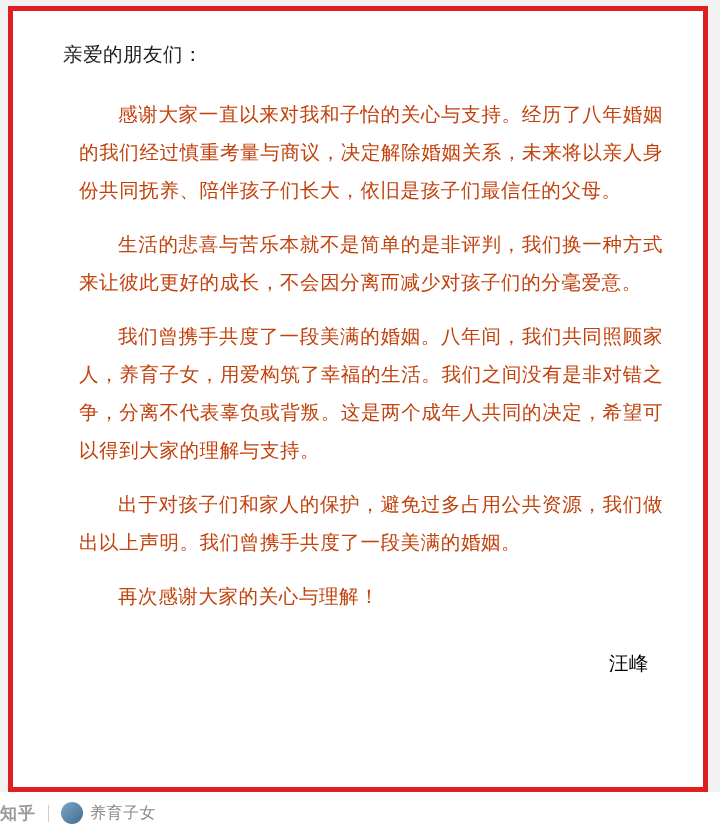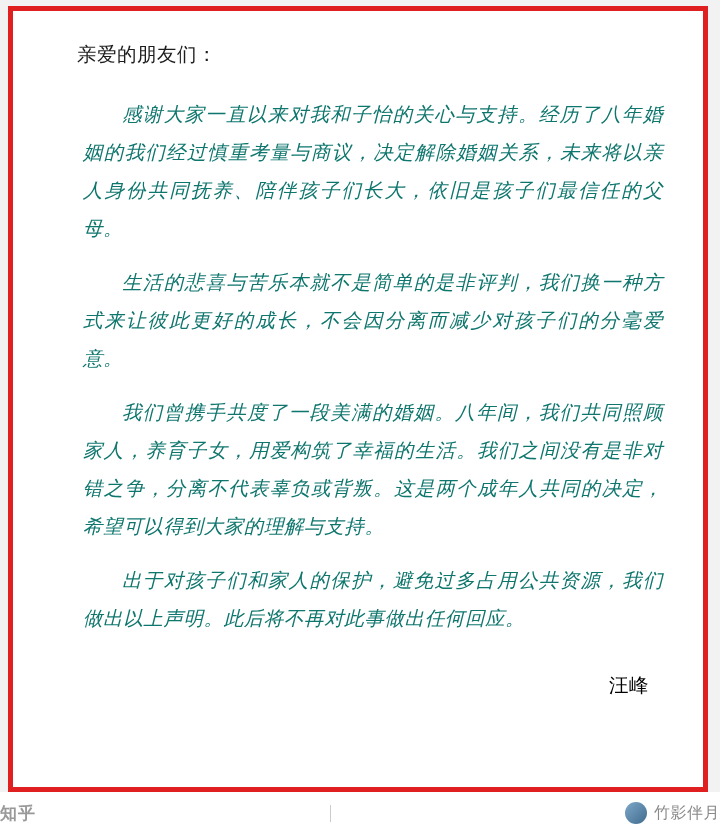--- a/index.html
+++ b/index.html
@@ -26,58 +26,57 @@
     top: 6px;
     width: 700px;
     height: 786px;
     box-sizing: border-box;
     border: 5px solid #e02020;
     background: #ffffff;
     overflow: hidden;
   }
   .statement-inner {
     box-sizing: border-box;
-    padding: 28px 40px 10px 64px;
+    padding: 28px 40px 10px 50px;
     height: 100%;
   }
   .salutation {
     font-size: 19.5px;
     color: #1d1d1d;
     line-height: 1.6;
     margin: 0 0 26px 0;
     letter-spacing: 0.5px;
   }
   .para {
     font-size: 19.5px;
-    color: #0f766e;
+    color: #c2410c;
     line-height: 1.95;
-    margin: 0 0 16px 6px;
+    margin: 0 0 16px 16px;
     text-indent: 2em;
     text-align: justify;
     text-justify: inter-ideograph;
     letter-spacing: 0.6px;
-    font-style: italic;
   }
   .signature {
     font-size: 19.5px;
     color: #000000;
     text-align: right;
     margin: 34px 14px 0 0;
     letter-spacing: 0.5px;
   }
   .footer-bar {
     position: absolute;
     left: 0;
     bottom: 0;
     width: 720px;
     height: 42px;
     background: #ffffff;
     display: flex;
     align-items: center;
-    justify-content: space-between;
+    justify-content: flex-start;
     gap: 12px;
   }
   .zhihu-logo {
     font-family: "Liberation Sans", sans-serif;
     font-size: 17px;
     font-weight: bold;
     color: #999999;
     letter-spacing: 1px;
   }
   .divider {
@@ -147,28 +146,29 @@
   <div class="edge-shadow-bottom"></div>
 
   <div class="statement-card">
     <div class="statement-inner">
 
       <p class="salutation">亲爱的朋友们：</p>
 
       <p class="para">感谢大家一直以来对我和子怡的关心与支持。经历了八年婚姻的我们经过慎重考量与商议，决定解除婚姻关系，未来将以亲人身份共同抚养、陪伴孩子们长大，依旧是孩子们最信任的父母。</p>
       <p class="para">生活的悲喜与苦乐本就不是简单的是非评判，我们换一种方式来让彼此更好的成长，不会因分离而减少对孩子们的分毫爱意。</p>
       <p class="para">我们曾携手共度了一段美满的婚姻。八年间，我们共同照顾家人，养育子女，用爱构筑了幸福的生活。我们之间没有是非对错之争，分离不代表辜负或背叛。这是两个成年人共同的决定，希望可以得到大家的理解与支持。</p>
-      <p class="para">出于对孩子们和家人的保护，避免过多占用公共资源，我们做出以上声明。此后将不再对此事做出任何回应。</p>
+      <p class="para">出于对孩子们和家人的保护，避免过多占用公共资源，我们做出以上声明。我们曾携手共度了一段美满的婚姻。</p>
+      <p class="para">再次感谢大家的关心与理解！</p>
 
       <div class="signature">汪峰</div>
     </div>
   </div>
 
   <div class="footer-bar">
     <span class="zhihu-logo">知乎</span>
     <span class="divider"></span>
     <span class="footer-author">
       <span class="avatar"></span>
-      <span class="author-name">竹影伴月</span>
+      <span class="author-name">养育子女</span>
     </span>
   </div>
 
 </div>
 
 </body></html>

